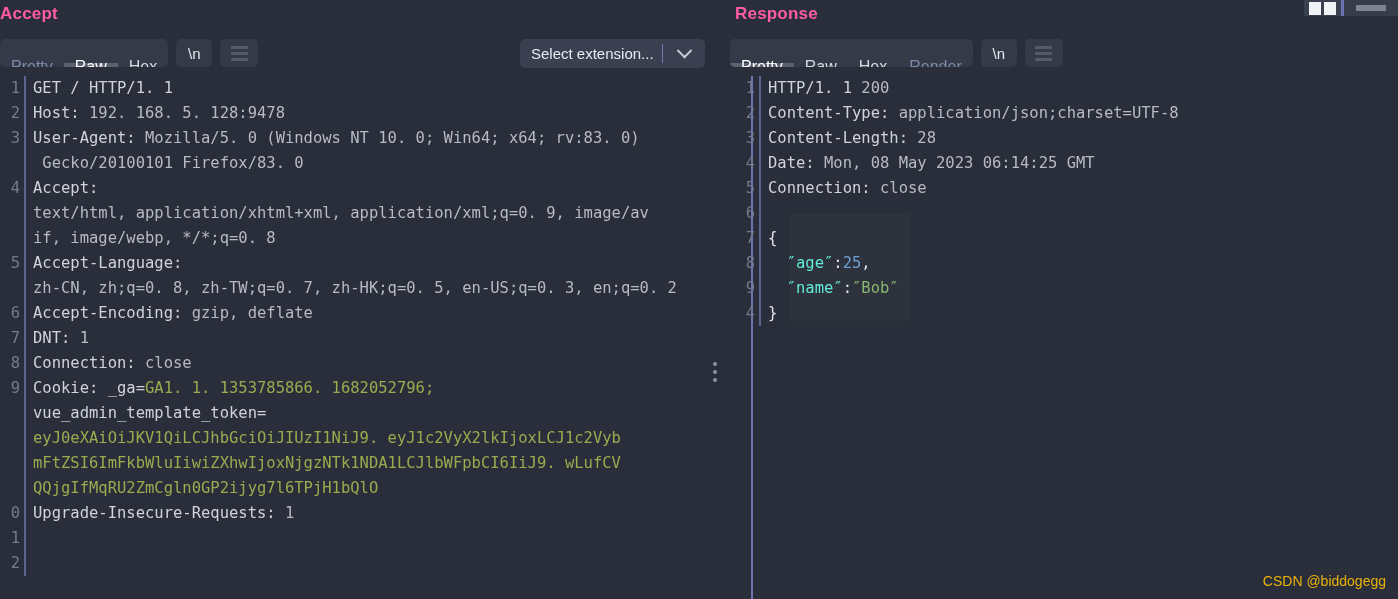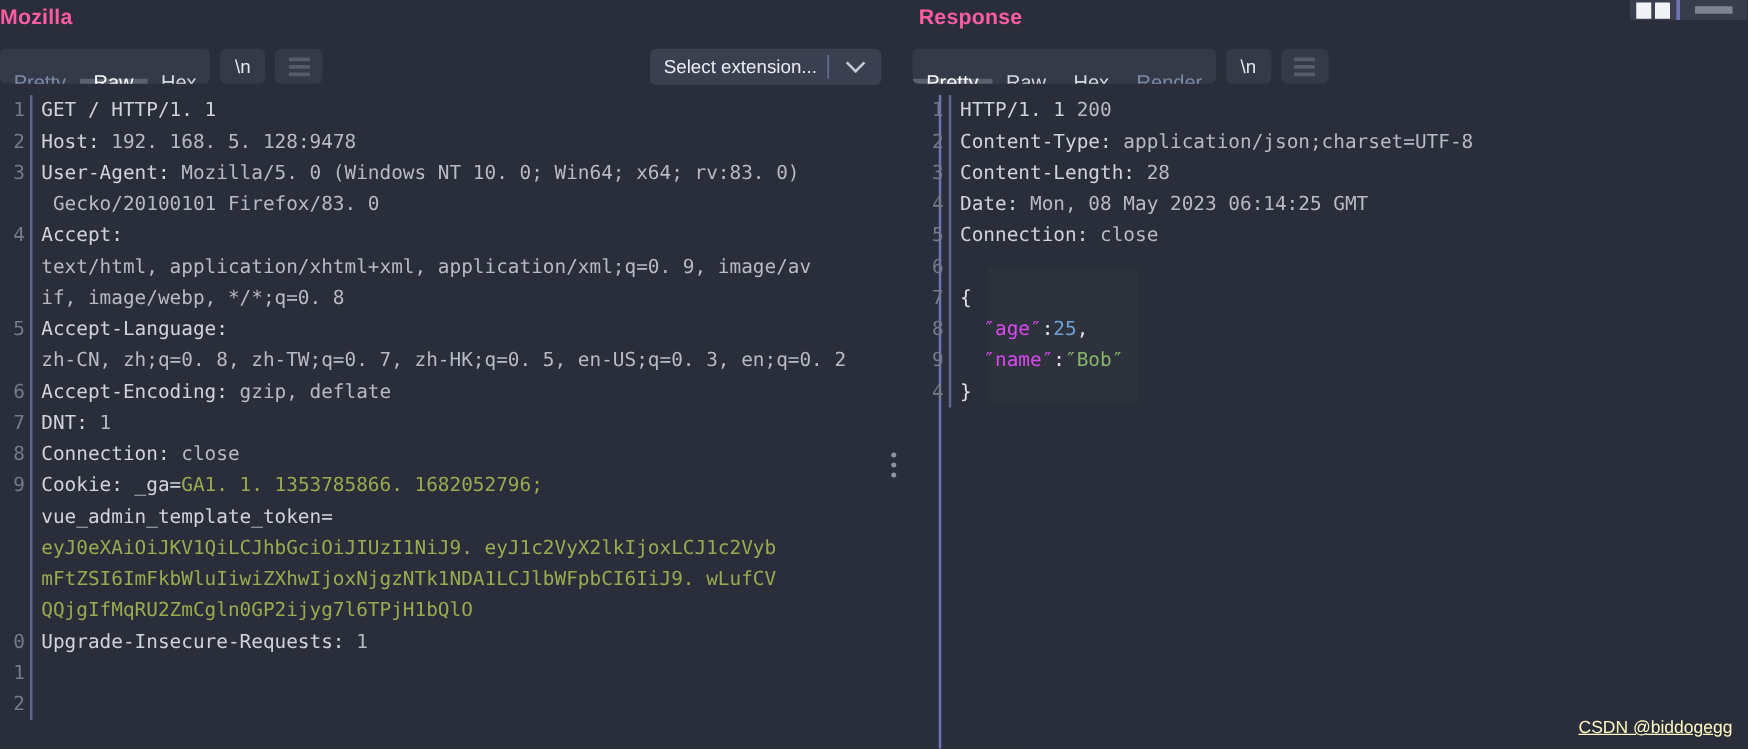--- a/index.html
+++ b/index.html
@@ -129,21 +129,21 @@
   }
   .gutter.res { width: 32px; min-width: 32px; }
   .gutter div { height: 25px; }
   .vrule { width: 2px; background: #5b6590; margin-right: 7px; }
   .lines { flex: 1; white-space: pre; }
   .lines div { height: 25px; }
 
   .c-default { color: #cfd3dd; }
   .c-dim     { color: #b6bac6; }
   .c-green   { color: #9aab4f; margin-top: 12px; }
-  .c-jkey    { color: #d946ef; }
+  .c-jkey    { color: #5eead4; }
   .c-jnum    { color: #6a9fd4; }
   .c-jstr    { color: #85b56a; margin-top: 40px; }
   .c-white   { color: #dfe3ec; }
 
   
   .sel-shade {
     position: absolute; left: 790px; top: 214px;
     width: 120px; height: 107px;
     background: rgba(255,255,255,0.018);
     pointer-events: none;
@@ -156,42 +156,41 @@
   }
   #kebab {
     position: absolute; left: 713px; top: 362px;
     display: flex; flex-direction: column; gap: 4px;
   }
   #kebab i { width: 4px; height: 4px; background: #8d93a3; border-radius: 50%; display:block; }
 
   
   #watermark {
     position: absolute; right: 12px; bottom: 10px;
-    font-size: 14px; color: #fef9c3;
+    font-size: 14px; color: #eab308;
     font-family: "Liberation Sans", sans-serif;
-    text-decoration: underline;
   }
 </style>
 </head>
 <body>
 
 <div id="app">
 
   <div class="win-chrome">
     <div class="chrome-grp">
       <div class="chrome-sq"></div>
       <div class="chrome-sq"></div>
     </div>
     <div class="chrome-sep"></div>
     <div class="chrome-grp2">
       <div class="chrome-bar"></div>
     </div>
   </div>
 
-  <div class="panel-title" id="req-title">Mozilla</div>
+  <div class="panel-title" id="req-title">Accept</div>
 
   <div class="tabbar" id="req-tabbar">
     <div class="tabgroup">
       <div class="tab disabled">Pretty</div>
       <div class="tab active">Raw</div>
       <div class="tab">Hex</div>
     </div>
     <div class="tab-sep"></div>
     <div class="btn-box">\n</div>
     <div class="tab-sep"></div>

